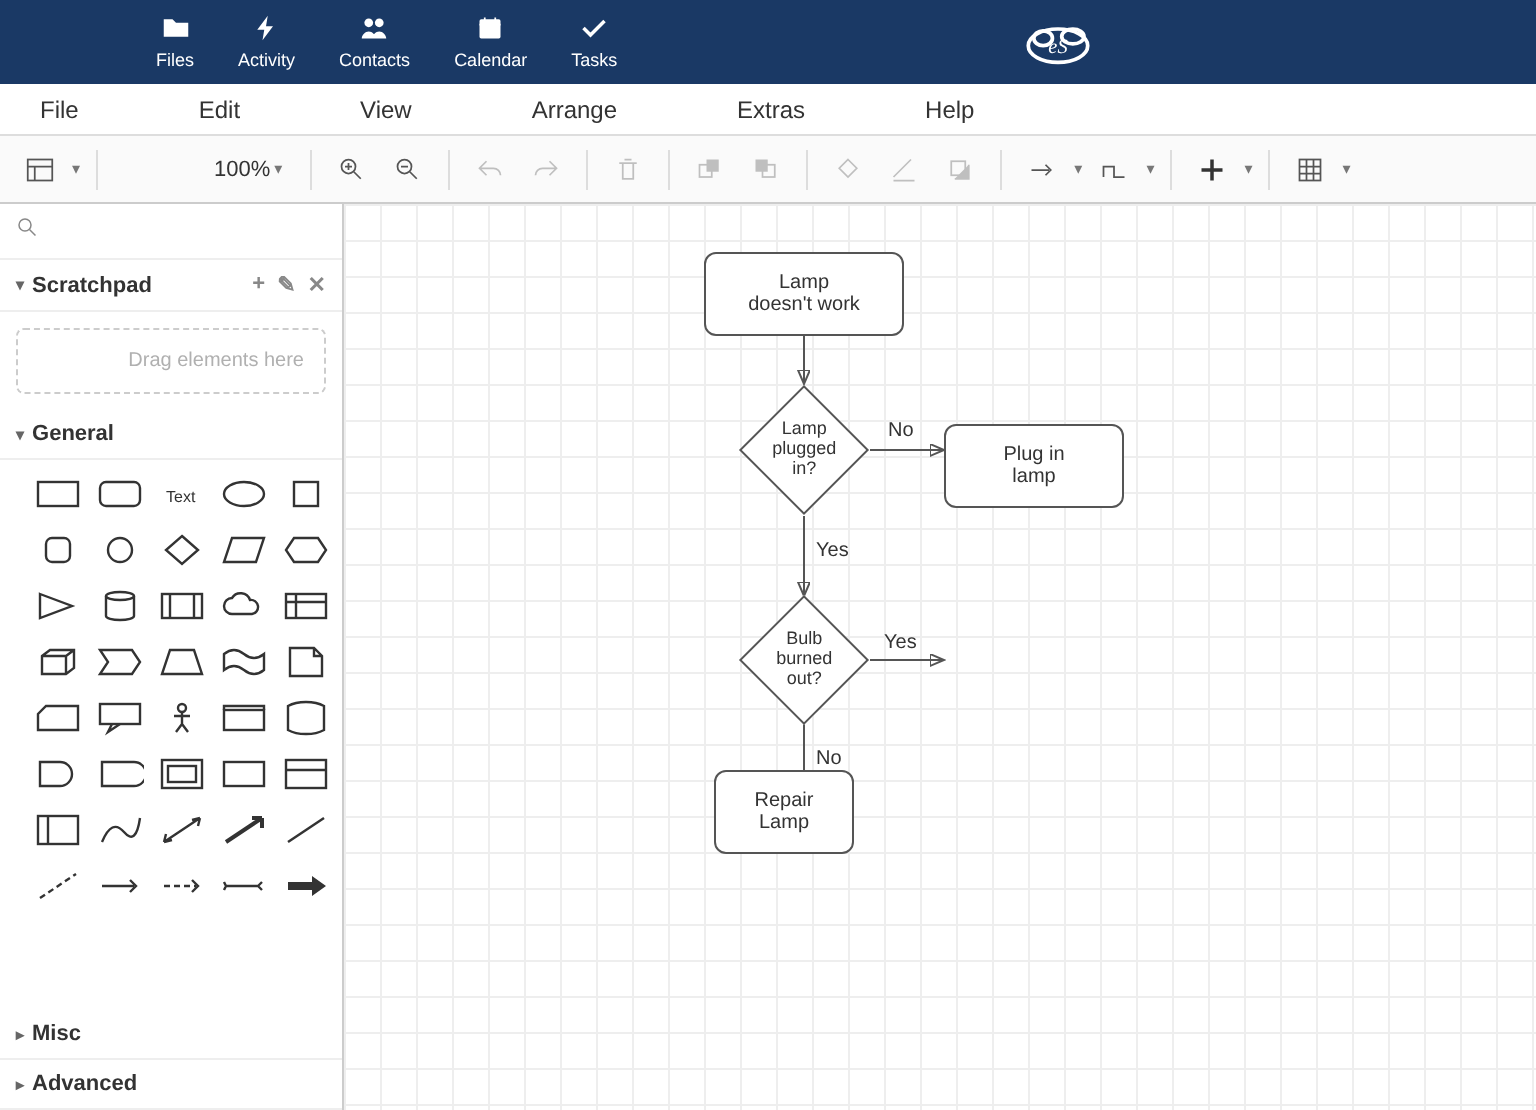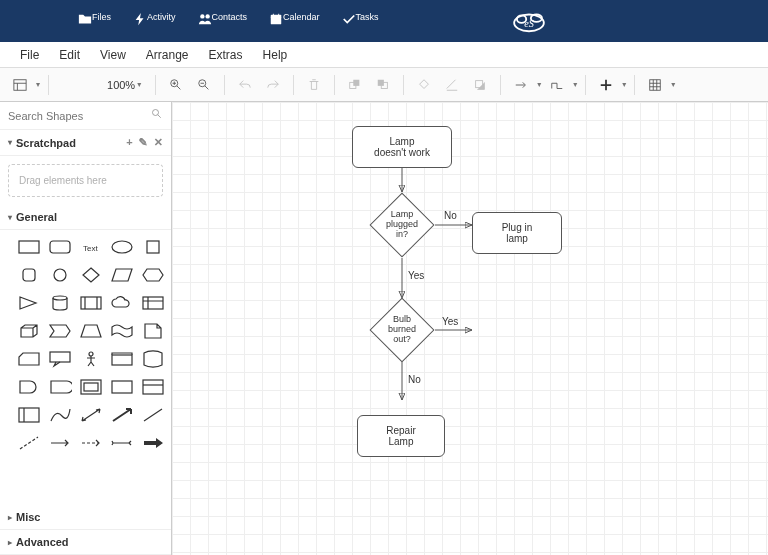--- a/index.html
+++ b/index.html
@@ -1,46 +1,46 @@
 <!DOCTYPE html>
 <html><head>
 <meta charset="utf-8">
 <style>
 * { box-sizing: border-box; margin: 0; padding: 0; }
 body { font-family: -apple-system, "Segoe UI", Helvetica, Arial, sans-serif; font-size: 12px; color: #333; background: #fff; width: 768px; height: 555px; overflow: hidden; }
 
 .topbar { background: #1a3965; height: 42px; display: flex; align-items: center; padding: 0 10px; color: #fff; position: relative; }
 .topbar .apps { display: flex; gap: 6px; margin-left: 60px; }
-.topbar .app { display: flex; flex-direction: row; align-items: flex-start; justify-content: center; font-size: 9px; cursor: pointer; padding: 2px 8px; }
+.topbar .app { display: flex; flex-direction: column; align-items: center; justify-content: center; font-size: 9px; cursor: pointer; padding: 2px 8px; }
 .topbar .app svg { width: 14px; height: 14px; fill: #fff; margin-bottom: 2px; }
 .topbar .logo { position: absolute; right: 220px; top: 8px; }
 .topbar .logo svg { width: 38px; height: 26px; }
 
-.menubar { height: 26px; display: flex; align-items: center; padding: 0 10px; border-bottom: 1px solid #ddd; background: #fff; }
+.menubar { height: 26px; display: flex; align-items: center; padding: 0 10px; border-bottom: 1px solid #ddd; background: #fff; gap: 40px; }
 .menubar .mitem { padding: 4px 10px; cursor: pointer; font-size: 12px; }
 
 .toolbar { height: 34px; display: flex; align-items: center; padding: 0 8px; border-bottom: 1px solid #ccc; background: #fafafa; gap: 4px; }
 .toolbar .tbtn { width: 24px; height: 24px; display: flex; align-items: center; justify-content: center; cursor: pointer; border-radius: 3px; }
 .toolbar .tbtn.disabled { opacity: 0.35; cursor: default; }
 .toolbar .zoom { font-size: 11px; padding: 0 6px; cursor: pointer; display: flex; align-items: center; gap: 2px; margin-left: 44px; }
 .toolbar .sep { width: 1px; height: 20px; background: #ddd; margin: 0 4px; }
 .toolbar svg { width: 14px; height: 14px; fill: #555; }
 
 .main { display: flex; height: calc(555px - 42px - 26px - 34px); }
 
 .sidebar { width: 172px; border-right: 1px solid #ccc; background: #fff; display: flex; flex-direction: column; overflow: hidden; }
 .search-row { display: flex; align-items: center; padding: 6px 8px; border-bottom: 1px solid #eee; }
 .search-row input { flex: 1; border: none; font-size: 11px; outline: none; color: #888; }
 .search-row svg { width: 12px; height: 12px; fill: #888; }
 
 .section-hdr { display: flex; align-items: center; padding: 6px 8px; font-size: 11px; font-weight: 600; color: #333; border-bottom: 1px solid #eee; cursor: pointer; }
 .section-hdr .caret { margin-right: 4px; font-size: 8px; color: #666; }
 .section-hdr .actions { margin-left: auto; display: flex; gap: 6px; color: #888; font-size: 11px; }
 
-.drag-box { margin: 8px; padding: 10px; border: 1px dashed #ccc; border-radius: 4px; text-align: left; color: #b0b0b0; font-size: 10px; }
+.drag-box { margin: 8px; padding: 10px; border: 1px dashed #ccc; border-radius: 4px; text-align: right; color: #b0b0b0; font-size: 10px; }
 
 .shapes-grid { padding: 6px; display: grid; grid-template-columns: repeat(5, 1fr); gap: 6px; margin-left: 10px; }
 .shape-cell { height: 22px; display: flex; align-items: center; justify-content: center; cursor: pointer; }
 .shape-cell svg { width: 24px; height: 18px; fill: none; stroke: #333; stroke-width: 1.2; }
 
 .canvas { flex: 1; position: relative; overflow: hidden; background-color: #fff; background-image: linear-gradient(#eee 1px, transparent 1px), linear-gradient(90deg, #eee 1px, transparent 1px); background-size: 18px 18px; }
 
 .node { position: absolute; background: #fff; border: 1px solid #555; border-radius: 6px; display: flex; align-items: center; justify-content: center; text-align: center; font-size: 10px; padding: 20px; }
 .diamond { position: absolute; background: #fff; border: 1px solid #555; transform: rotate(45deg); display: flex; align-items: center; justify-content: center; }
 .diamond span { transform: rotate(-45deg); font-size: 9px; text-align: center; line-height: 1.1; }
@@ -207,21 +207,20 @@
         <path d="M2 6h12M2 10h12M6 2v12M10 2v12" stroke="#555"></path>
       </svg>
     </div>
   <span style="font-size:8px;color:#777">▾</span>
 </div>
 
 <div class="main">
 
   <div class="sidebar">
     <div class="search-row">
-      <input placeholder="Search Shapes" style="">
       <span><svg viewBox="0 0 16 16">
             <circle cx="6" cy="6" r="4" fill="none" stroke="#888"></circle>
             <path d="M9 9l4 4" stroke="#888"></path>
           </svg></span>
     </div>
 
     <div class="section-hdr">
       <span class="caret">▾</span>
       <span>Scratchpad</span>
       <span class="actions">
@@ -481,15 +480,15 @@
     <div class="edge-lbl" style="left:272px;top:108px">No</div>
     <div class="edge-lbl" style="left:236px;top:168px">Yes</div>
     <div class="node" style="left:300px;top:110px;width:90px;height:14px">Plug in lamp</div>
 
     <div class="diamond" style="left:207px;top:205px;width:46px;height:46px">
         <span>Bulb burned out?</span>
       </div>
     <div class="edge-lbl" style="left:270px;top:214px">Yes</div>
     <div class="edge-lbl" style="left:236px;top:272px">No</div>
 
-    <div class="node" style="left:185px;top:313px;width:88px;height:26px">Repair Lamp</div>
+    <div class="node" style="left:185px;top:283px;width:70px;height:26px">Repair Lamp</div>
   </div>
 </div>
 
 </body></html>

